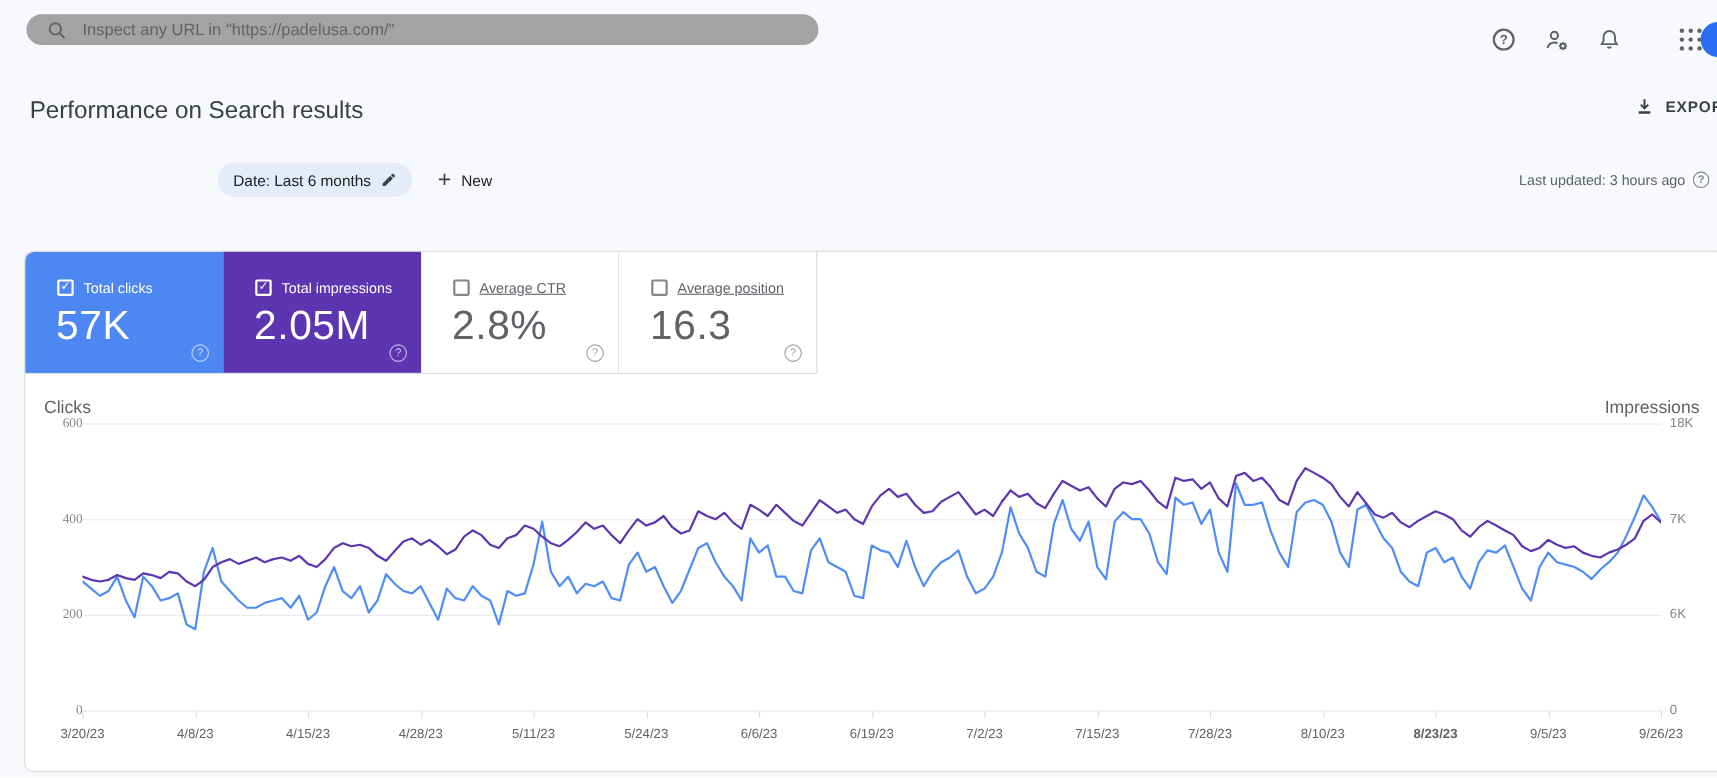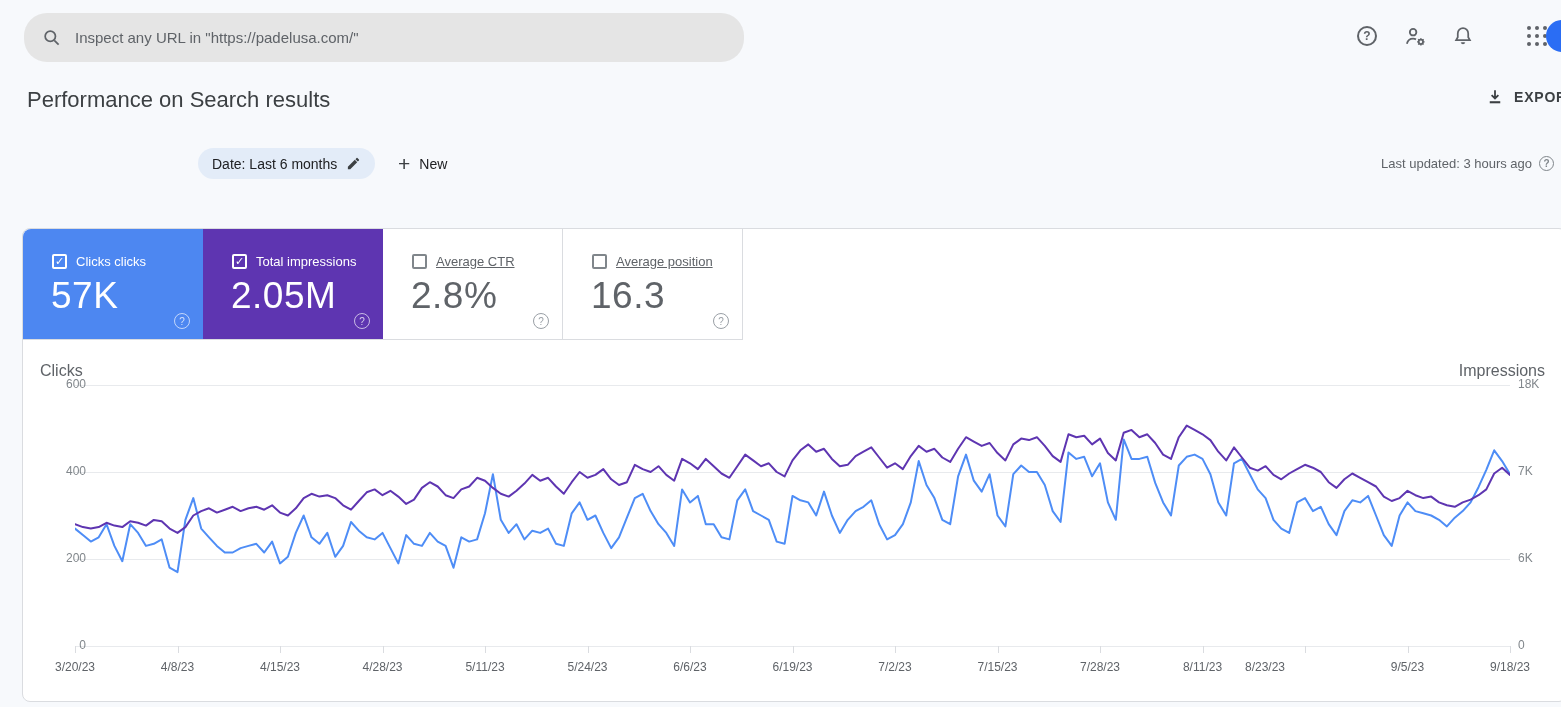--- a/index.html
+++ b/index.html
@@ -2,22 +2,22 @@
 <html><head>
 <meta charset="utf-8">
 <style>
   * { margin:0; padding:0; box-sizing:border-box; }
   html,body { width:1561px; height:707px; overflow:hidden; }
   body { font-family:"Liberation Sans","DejaVu Sans",sans-serif; background:#f7f9fc; }
   #app { position:relative; width:1561px; height:707px; overflow:hidden; }
 
   
   .topbar { position:absolute; left:0; top:0; width:1561px; height:72px; }
-  .searchbar { position:absolute; left:24px; top:13px; width:720px; height:49px;
-    background:#e5e5e5; border-radius:23px; display:flex; align-items:center; padding:0 18px; }
+  .searchbar { position:absolute; left:24px; top:13px; width:720px; height:28px;
+    background:#a3a3a3; border-radius:23px; display:flex; align-items:center; padding:0 18px; }
   .searchbar svg { flex:0 0 auto; margin-right:14px; }
   .searchbar input { flex:1; border:none; outline:none; background:transparent;
     font:15px "Liberation Sans","DejaVu Sans",sans-serif; color:#3c4043; }
   .searchbar input::placeholder { color:#5f6368; opacity:1; }
   .topbar-icons { position:absolute; right:0; top:0; height:72px; display:flex; align-items:center; }
   .tb-icon { width:48px; height:48px; display:flex; align-items:center; justify-content:center; cursor:pointer; }
   .circle-q { width:20px; height:20px; border:2px solid #5f6368; border-radius:50%;
     color:#5f6368; font-size:12px; font-weight:bold; display:flex; align-items:center; justify-content:center; }
   .apps-grid { display:grid; grid-template-columns:repeat(3,4px); grid-gap:4px; }
   .apps-grid i { width:4px; height:4px; background:#5f6368; border-radius:50%; }
@@ -68,21 +68,21 @@
   .mc-0 .mc-help, .mc-1 .mc-help { border:1.5px solid rgba(255,255,255,.65); color:rgba(255,255,255,.75); }
   .mc-2 .mc-help, .mc-3 .mc-help { border:1.5px solid #9aa0a6; color:#9aa0a6; }
 
   
   .chart-area { position:absolute; left:0; top:360px; width:1561px; height:330px; }
   .axis-title { position:absolute; top:2px; font-size:16px; color:#5f6368; }
   .axis-title.left { left:40px; }
   .axis-title.right { right:16px; }
   .gridline { position:absolute; left:75px; width:1435px; height:1px; background:#e8eaed; }
   .ylab { position:absolute; font-size:12px; color:#80868b; }
-  .ylab.left { left:16px; width:70px; text-align:right; }
+  .ylab.left { left:5px; width:70px; text-align:right;font-family:Liberation Serif, serif; }
   .ylab.right { left:1518px; width:42px; text-align:left; }
   .chart-svg { position:absolute; left:75px; top:25px; }
   .xlab { position:absolute; top:300px; width:80px; text-align:center; font-size:12px; color:#5f6368; }
   .xtick { position:absolute; top:286px; width:1px; height:7px; background:#dadce0; }
 </style>
 </head>
 <body>
 
 <div id="app">
 
@@ -154,21 +154,21 @@
   </div>
   <div class="last-updated">
     <span>Last updated: 3 hours ago</span>
     <span class="circle-q">?</span>
   </div>
 
   <div class="content-card">
     <div class="metric-card mc-0">
       <div class="mc-label-row">
         <span class="checkbox checked">✓</span>
-        <span class="mc-label">Clicks clicks</span>
+        <span class="mc-label">Total clicks</span>
       </div>
       <div class="mc-value">57K</div>
       <div class="mc-help">?</div>
     </div>
     <div class="metric-card mc-1">
       <div class="mc-label-row">
         <span class="checkbox checked">✓</span>
         <span class="mc-label">Total impressions</span>
       </div>
       <div class="mc-value">2.05M</div>
@@ -234,24 +234,24 @@
         <span class="xlab" style="left: 650px;">6/6/23</span>
         <i class="xtick" style="left: 690px;"></i>
         <span class="xlab" style="left: 752.5px;">6/19/23</span>
         <i class="xtick" style="left: 792.5px;"></i>
         <span class="xlab" style="left: 855px;">7/2/23</span>
         <i class="xtick" style="left: 895px;"></i>
         <span class="xlab" style="left: 957.5px;">7/15/23</span>
         <i class="xtick" style="left: 997.5px;"></i>
         <span class="xlab" style="left: 1060px;">7/28/23</span>
         <i class="xtick" style="left: 1100px;"></i>
-        <span class="xlab" style="left: 1162.5px;">8/11/23</span>
+        <span class="xlab" style="left: 1162.5px;">8/10/23</span>
         <i class="xtick" style="left: 1202.5px;"></i>
-        <span class="xlab" style="left: 1225px;">8/23/23</span>
+        <span class="xlab" style="left: 1265px; font-weight: bold;">8/23/23</span>
         <i class="xtick" style="left: 1305px;"></i>
         <span class="xlab" style="left: 1367.5px;">9/5/23</span>
         <i class="xtick" style="left: 1407.5px;"></i>
-        <span class="xlab" style="left: 1470px;">9/18/23</span>
+        <span class="xlab" style="left: 1470px;">9/26/23</span>
         <i class="xtick" style="left: 1510px;"></i>
       </div>
   </div>
 
 </div>
 
 </body></html>

